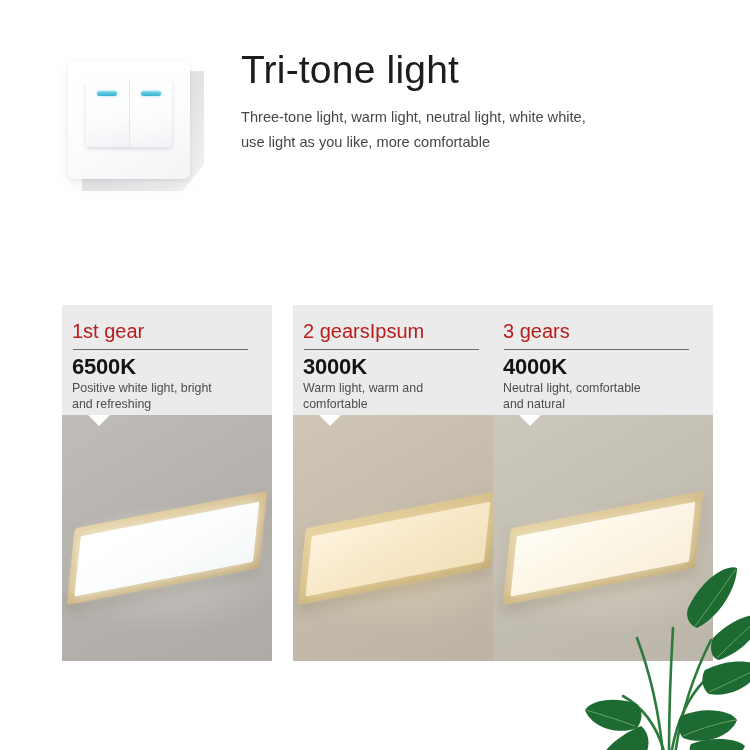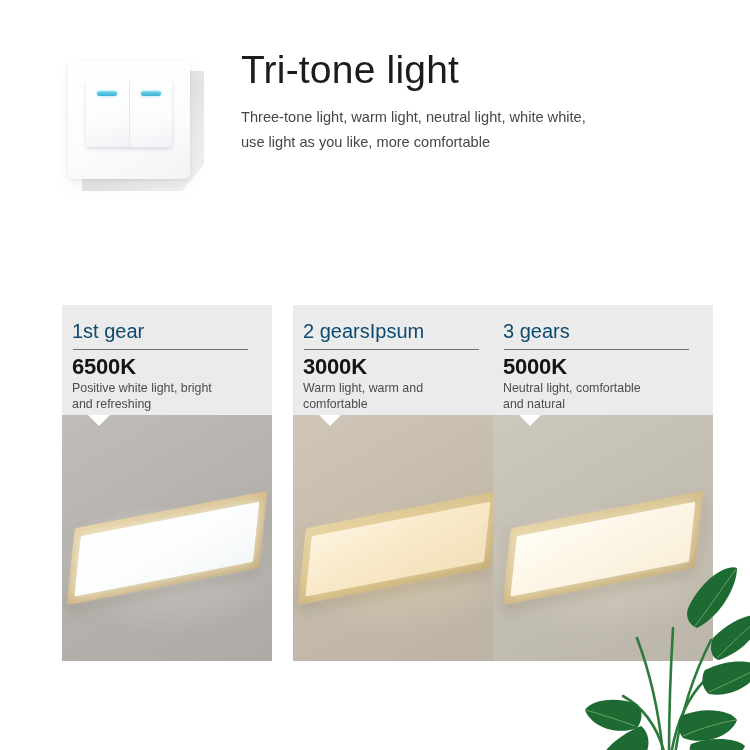--- a/index.html
+++ b/index.html
@@ -65,21 +65,21 @@
   .panel{position:absolute;top:305px;}
   .panel.p1{left:62px;width:210px;}
   .panel.p2{left:280px;width:210px;margin-left:13px;}
   .panel.p3{left:493px;width:220px;}
 
   .cap{
     background:#ebebeb;padding:14px 10px 12px 10px;height:110px;
     box-sizing:border-box;
   }
   .gear{
-    font-size:20px;font-weight:400;color:#0c4a6e;line-height:25px;
+    font-size:20px;font-weight:400;color:#b91c1c;line-height:25px;
     white-space:nowrap;
   }
   .rule{
     height:1px;background:#6e6e6e;margin:5px 14px 4px 1px;
   }
   .kelvin{
     font-size:22px;font-weight:700;color:#141414;line-height:25px;
     letter-spacing:-.2px;
   }
   .desc{
@@ -205,21 +205,21 @@
           <div class="diffuser"></div>
         </div>
         <div class="notch"></div>
       </div>
     </div>
 
     <div class="panel p3">
       <div class="cap">
         <div class="gear">3 gears</div>
         <div class="rule"></div>
-        <div class="kelvin">5000K</div>
+        <div class="kelvin">4000K</div>
         <div class="desc">
           <span>Neutral light, comfortable</span><br>
           <span>and natural</span>
         </div>
       </div>
       <div class="photo">
         <div class="ceil"></div>
         <div class="glow"></div>
         <div class="lamp">
           <div class="frame"></div>

